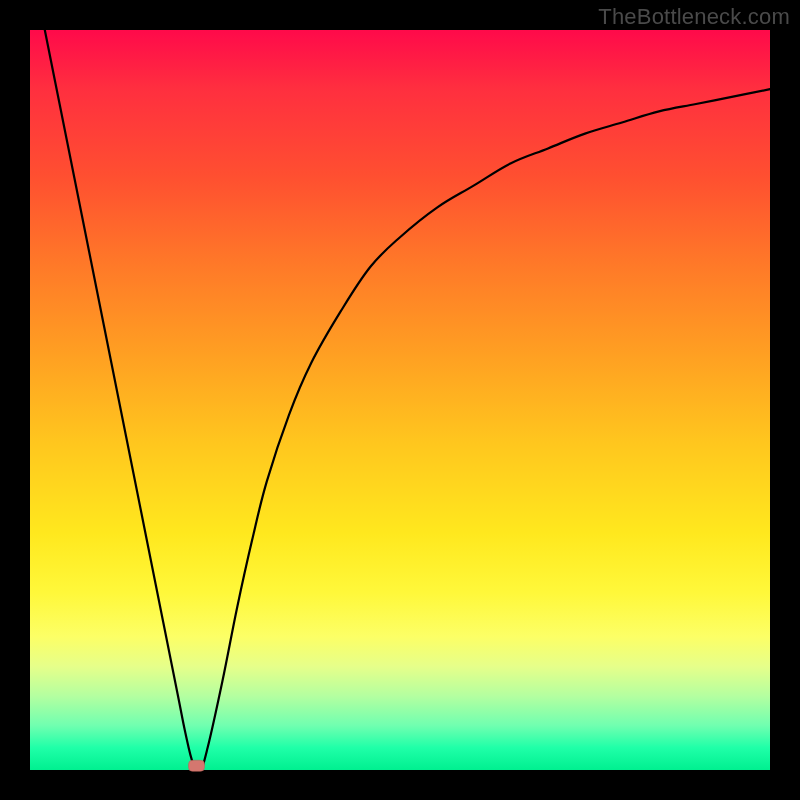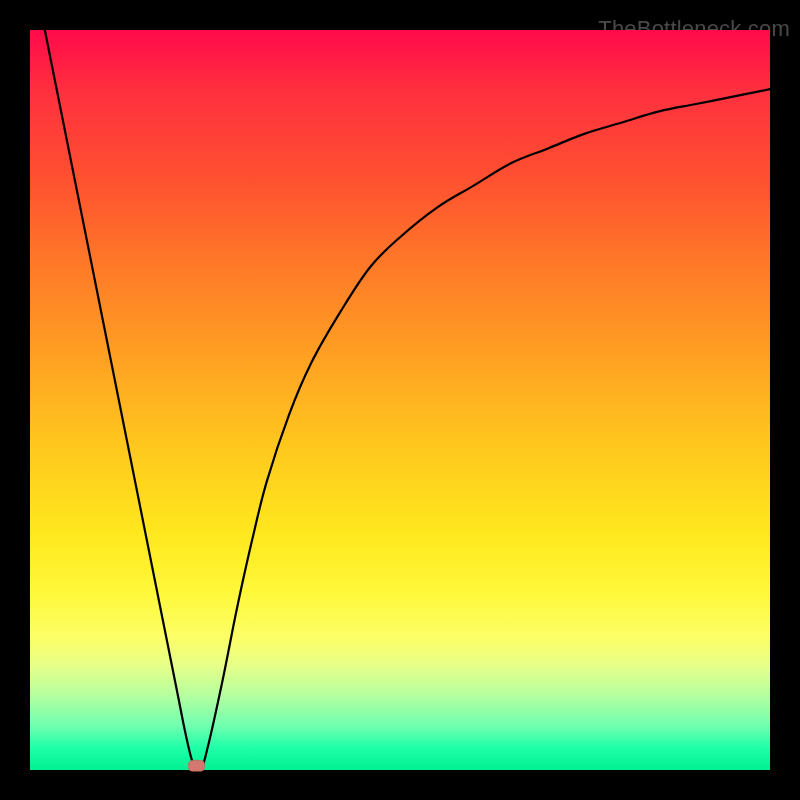--- a/index.html
+++ b/index.html
@@ -5,21 +5,21 @@
   * { margin: 0; padding: 0; box-sizing: border-box; }
   html, body { width: 800px; height: 800px; overflow: hidden; }
   .outer {
     width: 800px;
     height: 800px;
     background: #000;
     position: relative;
   }
   .watermark {
     position: absolute;
-    top: 16px;
+    top: 4px;
     right: 10px;
     font-family: Arial, Helvetica, sans-serif;
     font-size: 22px;
     font-weight: 400;
     color: #4a4a4a;
     letter-spacing: 0.2px;
   }
   .plot {
     position: absolute;
     left: 30px;

